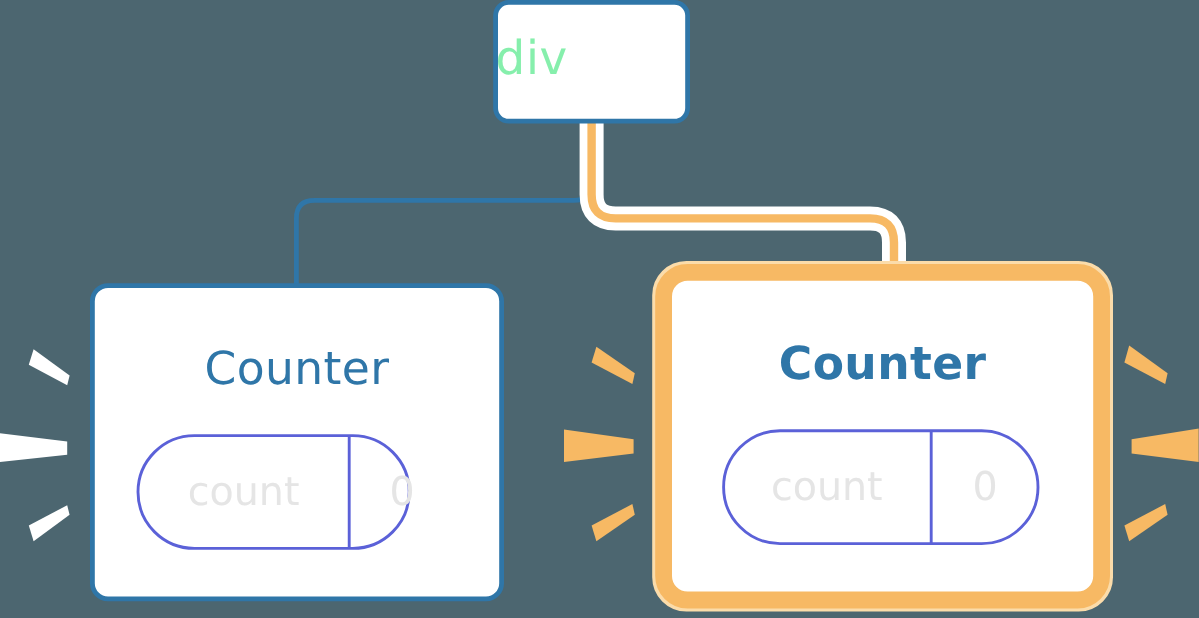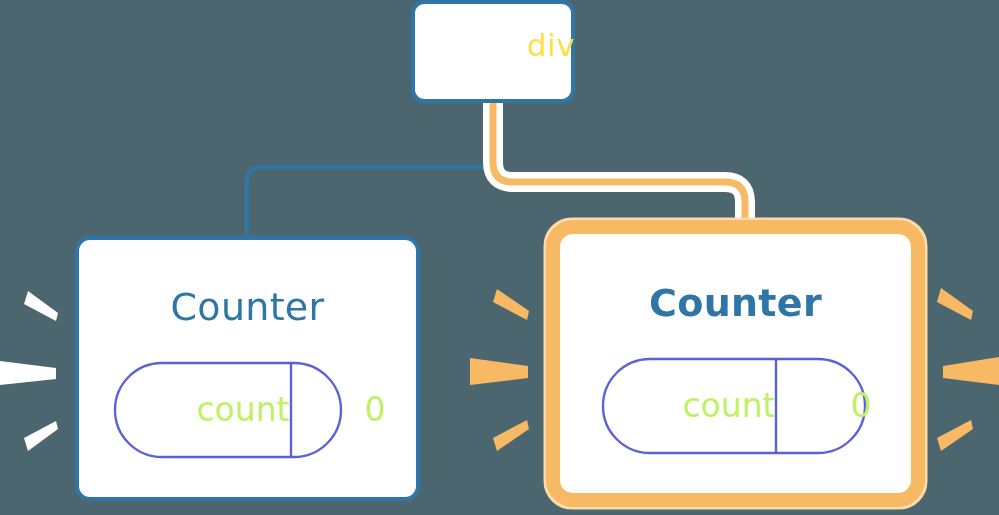--- a/index.html
+++ b/index.html
@@ -27,23 +27,23 @@
   }
   .node-label {
     position: absolute;
     white-space: nowrap;
     pointer-events: none;
   }
   .div-label {
     left: 413px;
     top: 27px;
     width: 162px;
-    text-align: right;
-    font-size: 31px;
-    color: #fde047;
+    text-align: left;
+    font-size: 39px;
+    color: #86efac;
     letter-spacing: 0.5px;
   }
   .counter-title-left {
     left: 76px;
     top: 285px;
     width: 343px;
     text-align: center;
     font-size: 38px;
     color: #2f76a8;
     letter-spacing: 0.3px;
@@ -55,23 +55,22 @@
     text-align: center;
     font-size: 38px;
     font-weight: bold;
     color: #2f76a8;
     letter-spacing: 0.3px;
   }
   .pill-text {
     position: absolute;
     white-space: nowrap;
     font-size: 33px;
-    color: #bef264;
+    color: #e5e5e5;
     pointer-events: none;
-    margin-left: 40px;
   }
   .pill-key-left  { left: 115px; top: 390px; width: 176px; text-align: center; }
   .pill-val-left  { left: 291px; top: 390px; width: 88px;  text-align: center; }
   .pill-key-right { left: 602px; top: 386px; width: 174px; text-align: center; }
   .pill-val-right { left: 776px; top: 386px; width: 90px;  text-align: center; }
 </style>
 </head>
 <body>
 
 <div id="stage">

